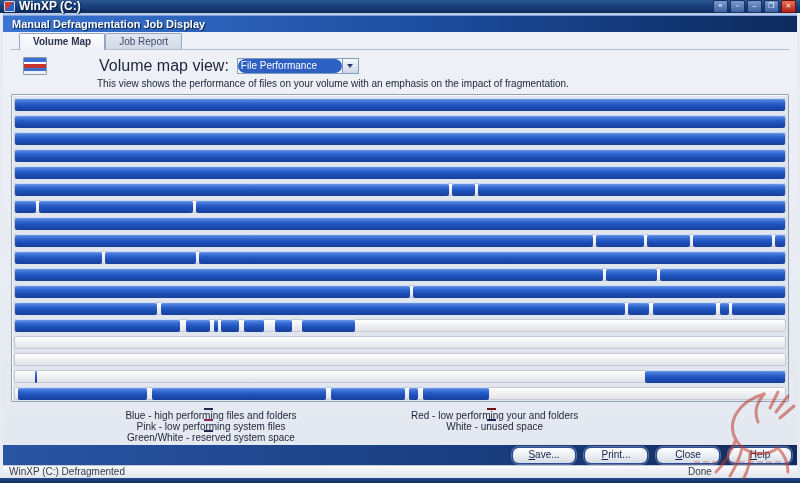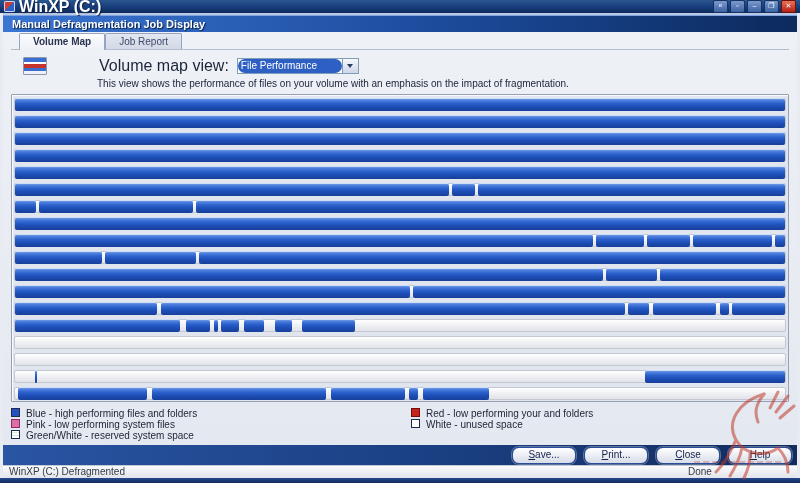--- a/index.html
+++ b/index.html
@@ -7,21 +7,21 @@
     position:relative;width:800px;height:483px;overflow:hidden;
     font-family:"Liberation Sans","DejaVu Sans",sans-serif;
     background:#e8ebf2;
   }
   
   .titlebar{position:absolute;left:0;top:0;right:0;height:13px;
     background:linear-gradient(180deg,#2b568f 0%,#173d7c 55%,#0e2a59 100%);
     display:flex;align-items:center;padding:0 4px;z-index:31;}
   .title-icon{width:9px;height:9px;margin-right:4px;border:1px solid #c8d6ef;border-radius:1px;
     background:linear-gradient(135deg,#d23b2e 0 45%,#2e62c8 45% 100%);}
-  .title-text{color:#fff;font-size:16px;font-weight:bold;text-shadow:1px 1px 1px #0a1d3e;line-height:13px;}
+  .title-text{color:#fff;font-size:12px;font-weight:bold;text-shadow:1px 1px 1px #0a1d3e;line-height:13px;}
   .win-controls{margin-left:auto;display:flex;gap:2px;align-items:center;}
   .winbtn{width:13px;height:11px;border:1px solid #16325f;border-radius:2px;
     background:linear-gradient(180deg,#7b99cf,#3c63a3);
     color:#fff;font-size:7px;line-height:10px;text-align:center;cursor:default;}
   .winbtn.close{background:linear-gradient(180deg,#ec6f55,#b22214);border-color:#6e1108;}
   
   .framegap{position:absolute;left:3px;right:3px;top:13px;height:2px;background:#b9c8e4;}
   .appheader{position:absolute;left:3px;right:3px;top:15px;height:17px;
     background:linear-gradient(90deg,#3a75d2 0%,#1c4b9c 55%,#0c2a5c 100%);
     border-top:1px solid #7fa3df;box-sizing:border-box;
@@ -59,21 +59,21 @@
     background:linear-gradient(180deg,#ffffff,#ebecf0 65%,#e1e3e8);
     border:1px solid #c3c8d3;box-sizing:border-box;}
   .maprow:last-child{margin-bottom:0;}
   .seg{position:absolute;top:-1px;bottom:-1px;border-radius:2px;
     background:linear-gradient(180deg,#abc5f3 0%,#5585e0 14%,#2c62cd 40%,#1e4fb8 64%,#173f9a 100%);
     box-shadow:inset 0 1px 0 rgba(255,255,255,.55);}
   
   .legend{margin-top:6px;display:flex;font-size:10px;color:#1d2336;}
   .legend-col{display:flex;flex-direction:column;gap:1px;}
   .legend-col:first-child{width:400px;}
-  .legend-item{display:flex;align-items:flex-start;height:10px;}
+  .legend-item{display:flex;align-items:center;height:10px;flex-direction:column;}
   .swatch{width:9px;height:9px;margin-right:6px;border:1px solid #1d2a4e;box-sizing:border-box;}
   .swatch.blue{background:#2350bd;}
   .swatch.red{background:#c5231c;border-color:#6d100b;}
   .swatch.pink{background:#de6ea6;border-color:#8e2c5e;}
   .swatch.white{background:#ffffff;}
   .swatch.greenwhite{background:repeating-linear-gradient(0deg,#ffffff 0 2px,#d9ecd9 2px 3px);}
   
   .buttonbar{position:absolute;left:3px;right:3px;top:445px;height:20px;
     background:linear-gradient(90deg,#2a55a3 0%,#1a3f82 55%,#122c5d 100%);
     display:flex;align-items:center;justify-content:flex-end;gap:8px;padding-right:5px;box-sizing:border-box;}

